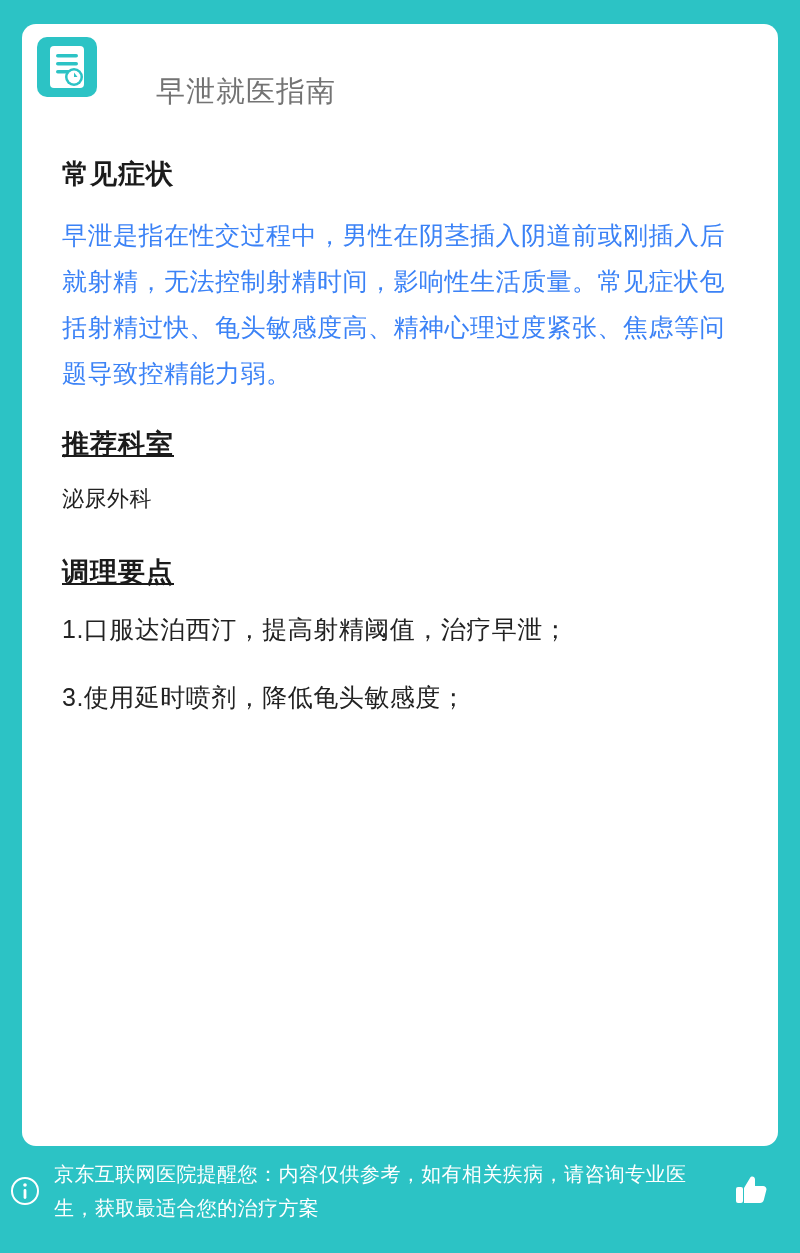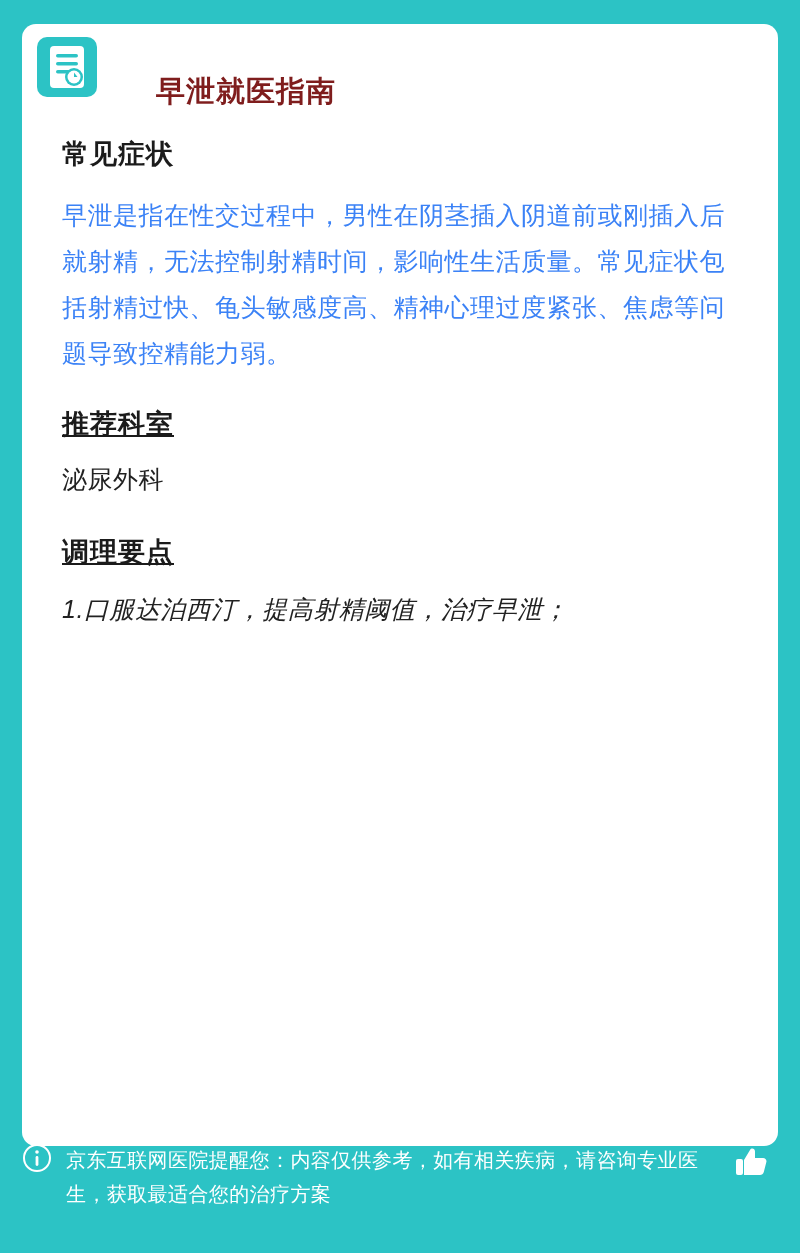--- a/index.html
+++ b/index.html
@@ -33,28 +33,28 @@
     position: absolute;
     left: 14px;
     top: 12px;
     width: 62px;
     height: 62px;
   }
   .doc-icon svg { display: block; }
 
   .doc-title {
     font-size: 29px;
-    font-weight: bold;
-    color: #7f1d1d;
+    font-weight: normal;
+    color: #737373;
     margin: 12px 0 0 94px;
     letter-spacing: 1px;
   }
 
   .content {
-    margin-top: 24px;
+    margin-top: 44px;
   }
 
   h2.section {
     font-size: 27px;
     font-weight: bold;
     color: #1b1b1b;
     margin: 0 0 20px 0;
     letter-spacing: 1px;
   }
   h2.section.tight {
@@ -63,43 +63,43 @@
   }
 
   p.body {
     font-size: 25px;
     line-height: 46px;
     color: #3b82f6;
     margin: 0 0 30px 0;
     letter-spacing: 0.5px;
   }
   p.plain {
-    font-size: 25px;
+    font-size: 22px;
     line-height: 42px;
     color: #222;
     margin: 0 0 34px 0;
     letter-spacing: 0.5px;
   }
   p.item {
     font-size: 25px;
     line-height: 46px;
     color: #222;
     margin: 0 0 22px 0;
     letter-spacing: 0.5px;
-    font-style: italic;
   }
   p.item.last { margin-bottom: 0; }
 
   .footer {
     position: absolute;
-    left: 22px;
+    left: 10px;
     right: 22px;
     bottom: 14px;
     height: 96px;
     display: flex;
+    align-items: center;
     color: #ffffff;
   }
   .footer-icon {
     width: 30px;
     height: 30px;
     flex: 0 0 30px;
     margin-right: 14px;
   }
   .footer-text {
     flex: 1 1 auto;
@@ -141,20 +141,21 @@
     <div class="content">
 
       <h2 class="section">常见症状</h2>
       <p class="body">早泄是指在性交过程中，男性在阴茎插入阴道前或刚插入后就射精，无法控制射精时间，影响性生活质量。常见症状包括射精过快、龟头敏感度高、精神心理过度紧张、焦虑等问题导致控精能力弱。</p>
 
       <h2 class="section tight">推荐科室</h2>
       <p class="plain">泌尿外科</p>
 
       <h2 class="section tight">调理要点</h2>
       <p class="item">1.口服达泊西汀，提高射精阈值，治疗早泄；</p>
+      <p class="item">3.使用延时喷剂，降低龟头敏感度；</p>
 
     </div>
   </div>
 
   <div class="footer">
     <div class="footer-icon">
       <svg width="30" height="30" viewBox="0 0 30 30" xmlns="http://www.w3.org/2000/svg">
         <circle cx="15" cy="15" r="13" fill="none" stroke="#ffffff" stroke-width="2"></circle>
         <circle cx="15" cy="9" r="1.8" fill="#ffffff"></circle>
         <rect x="13.6" y="13" width="2.8" height="10" rx="1.4" fill="#ffffff"></rect>

